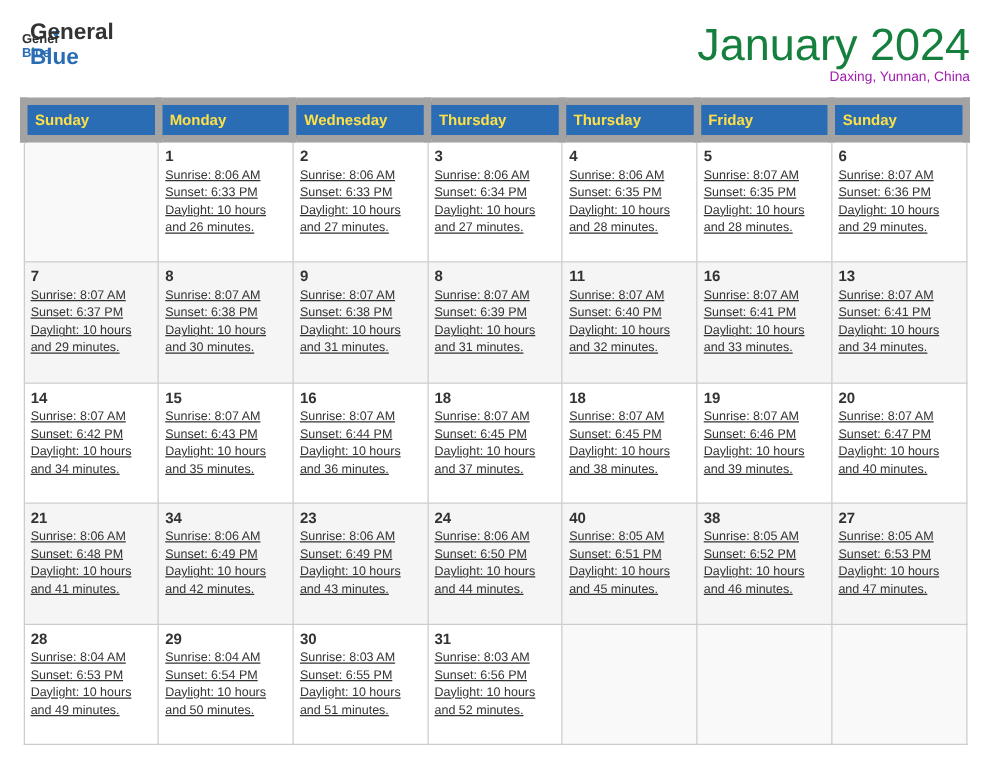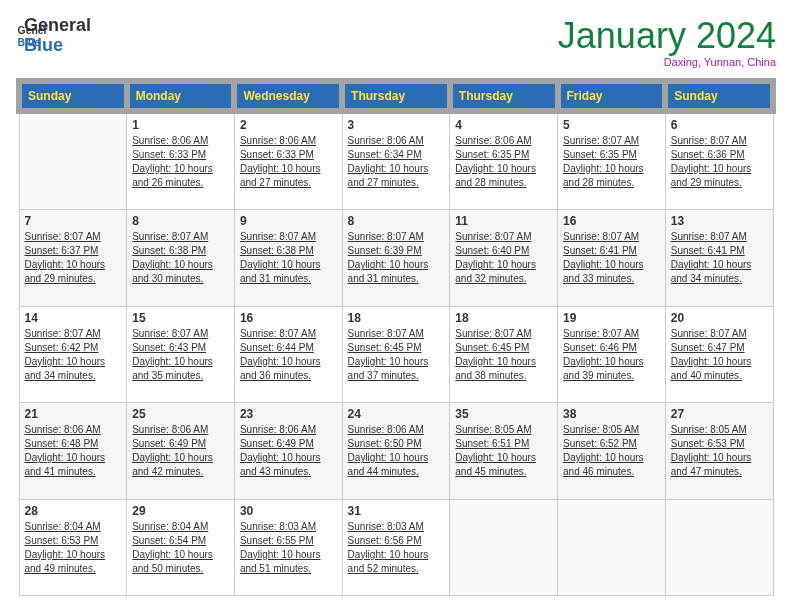--- a/index.html
+++ b/index.html
@@ -279,42 +279,42 @@
         </tr>
         <tr>
           <td class="row-shade">
             <span class="day-number">21</span>
             <div class="day-info" style="white-space: pre-line;">Sunrise: 8:06 AM
 Sunset: 6:48 PM
 Daylight: 10 hours
 and 41 minutes.</div>
           </td>
           <td class="row-shade">
-            <span class="day-number">25</span>
+            <span class="day-number">34</span>
             <div class="day-info" style="white-space: pre-line;">Sunrise: 8:06 AM
 Sunset: 6:49 PM
 Daylight: 10 hours
 and 42 minutes.</div>
           </td>
           <td class="row-shade">
             <span class="day-number">23</span>
             <div class="day-info" style="white-space: pre-line;">Sunrise: 8:06 AM
 Sunset: 6:49 PM
 Daylight: 10 hours
 and 43 minutes.</div>
           </td>
           <td class="row-shade">
             <span class="day-number">24</span>
             <div class="day-info" style="white-space: pre-line;">Sunrise: 8:06 AM
 Sunset: 6:50 PM
 Daylight: 10 hours
 and 44 minutes.</div>
           </td>
           <td class="row-shade">
-            <span class="day-number">35</span>
+            <span class="day-number">40</span>
             <div class="day-info" style="white-space: pre-line;">Sunrise: 8:05 AM
 Sunset: 6:51 PM
 Daylight: 10 hours
 and 45 minutes.</div>
           </td>
           <td class="row-shade">
             <span class="day-number">38</span>
             <div class="day-info" style="white-space: pre-line;">Sunrise: 8:05 AM
 Sunset: 6:52 PM
 Daylight: 10 hours

